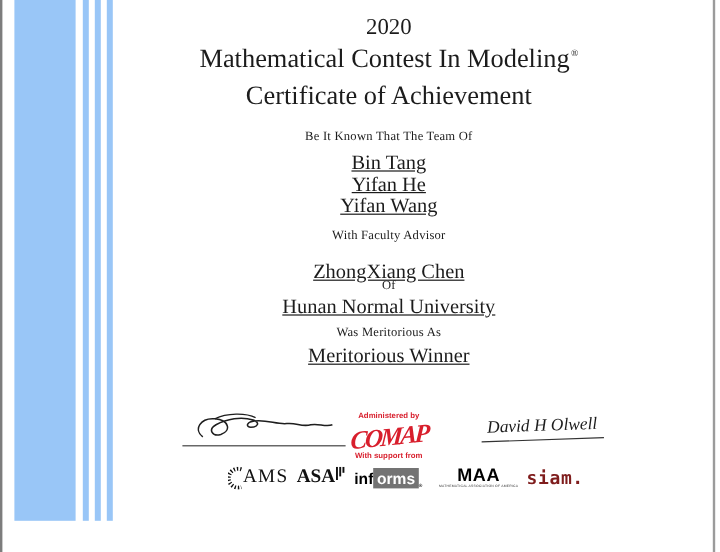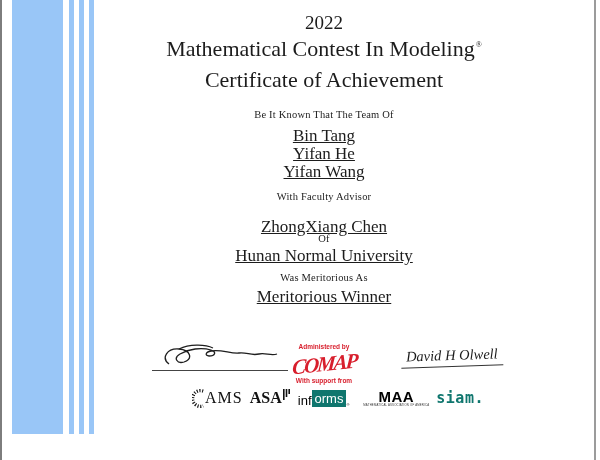--- a/index.html
+++ b/index.html
@@ -55,41 +55,41 @@
   .comap-support{margin-top:2px;}
   
   .logos{
     position:absolute;left:198px;top:384px;width:280px;height:28px;
     display:flex;align-items:center;justify-content:center;gap:7px;
   }
   .logo{display:flex;align-items:center;line-height:1;}
   .serif-logo{font-family:"Liberation Serif",serif;font-size:16px;letter-spacing:1px;color:#111;}
   .asa .serif-logo{font-weight:bold;letter-spacing:0;}
   .asa svg{margin-left:1px;margin-top:-6px;}
-  .informs{font-family:"Liberation Sans",sans-serif;font-weight:normal;font-size:13px;align-items:flex-end;}
+  .informs{font-family:"Liberation Sans",sans-serif;font-weight:bold;font-size:13px;align-items:center;}
   .informs .inf{color:#000;display:flex;align-items:center;}
-  .informs .orms{background:#0f766e;color:#fff;padding:2px 3px;display:flex;align-items:center;}
+  .informs .orms{background:#737373;color:#fff;padding:2px 3px;display:flex;align-items:center;}
   .informs .reg-tiny{font-size:4px;align-self:flex-end;color:#000;}
   .maa{flex-direction:column;align-items:center;font-family:"Liberation Sans",sans-serif;}
   .maa-text{font-weight:bold;font-size:15px;color:#000;letter-spacing:0.5px;}
   .maa-cap{font-size:2.8px;color:#333;letter-spacing:0.2px;margin-top:0.5px;white-space:nowrap;}
-  .siam{font-family:"DejaVu Sans Mono",monospace;font-weight:bold;font-size:15px;color:#0f766e;letter-spacing:0.5px;}
+  .siam{font-family:"DejaVu Sans Mono",monospace;font-weight:bold;font-size:15px;color:#7f1d1d;letter-spacing:0.5px;}
 </style>
 </head>
 <body>
 
 <div class="frame-left"></div>
 <div class="frame-right"></div>
 
 <div class="stripe stripe-thick"></div>
 <div class="stripe stripe-1"></div>
 <div class="stripe stripe-2"></div>
 <div class="stripe stripe-3"></div>
 
-<div class="line year">2022</div>
+<div class="line year">2020</div>
 <div class="line title"><span>Mathematical Contest In Modeling</span><span class="reg">®</span></div>
 <div class="line subtitle">Certificate of Achievement</div>
 
 <div class="line small intro">Be It Known That The Team Of</div>
 <div class="line name member-1">Bin Tang</div>
 <div class="line name member-2">Yifan He</div>
 <div class="line name member-3">Yifan Wang</div>
 
 <div class="line small advisor-label">With Faculty Advisor</div>
 <div class="line name advisor-name">ZhongXiang Chen</div>

